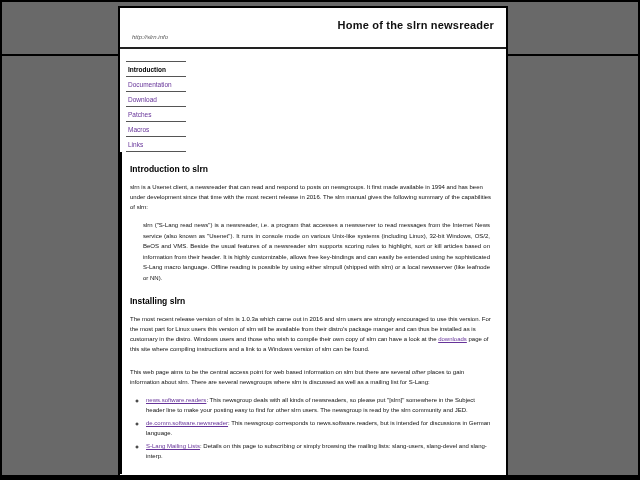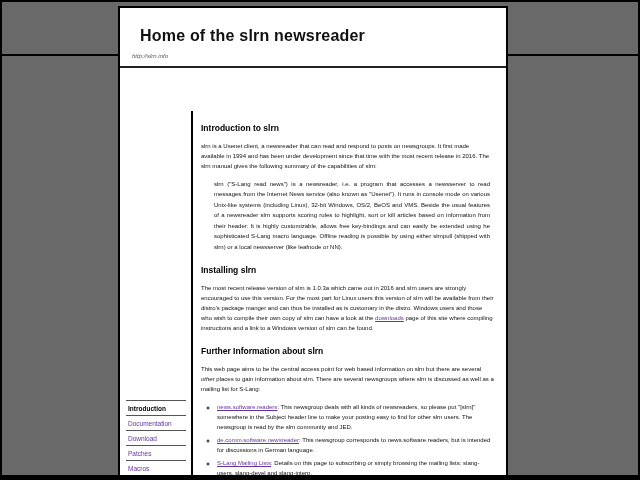--- a/index.html
+++ b/index.html
@@ -15,23 +15,23 @@
   
   .header-rule{
     position:absolute;left:0;right:0;top:52px;height:2px;background:#000;z-index:1;
   }
   .page{
     position:absolute;left:116px;top:4px;bottom:0;width:390px;
     background:#fff;border:2px solid #000;border-bottom:none;
     box-sizing:border-box;z-index:2;overflow:hidden;
   }
   .page-header{padding:11px 12px 7px 12px;border-bottom:2px solid #222;}
-  .page-title{margin:8px;font-size:16px;font-weight:bold;color:#111;letter-spacing:.2px;}
+  .page-title{margin:0;font-size:11px;font-weight:bold;color:#111;letter-spacing:.2px;text-align:right;}
   .page-subtitle{margin-top:3px;font-size:6px;font-style:italic;color:#555;}
-  .columns{display:flex;align-items:flex-end;height:423px;}
+  .columns{display:flex;align-items:flex-start;height:423px;flex-direction:column;}
   .sidebar{width:71px;box-sizing:border-box;padding:12px 3px 0 4px;flex:none;}
   .sidebar ul{list-style:none;margin:0 2px 0 2px;padding:0;border-top:1px solid #555;}
   .sidebar li{border-bottom:1px solid #555;}
   .sidebar a{
     display:block;padding:4px 2px 3px 2px;font-size:6.5px;
     color:#663399;text-decoration:none;
   }
   .sidebar a.active{color:#000;font-weight:bold;}
   .content{
     flex:1;border-left:2px solid #000;box-sizing:border-box;
@@ -97,21 +97,20 @@
           <p>slrn is a Usenet client, a newsreader that can read and respond to posts on newsgroups. It first made available in 1994 and has been under development since that time with the most recent release in 2016. The slrn manual gives the following summary of the capabilities of slrn:</p>
           <blockquote>slrn ("S-Lang read news") is a newsreader, i.e. a program that accesses a newsserver to read messages from the Internet News service (also known as "Usenet"). It runs in console mode on various Unix-like systems (including Linux), 32-bit Windows, OS/2, BeOS and VMS. Beside the usual features of a newsreader slrn supports scoring rules to highlight, sort or kill articles based on information from their header. It is highly customizable, allows free key-bindings and can easily be extended using he sophisticated S-Lang macro language. Offline reading is possible by using either slrnpull (shipped with slrn) or a local newsserver (like leafnode or NN).</blockquote>
         </section>
 
         <section>
           <h2>Installing slrn</h2>
           <p><span>The most recent release version of slrn is 1.0.3a which came out in 2016 and slrn users are strongly encouraged to use this version. For the most part for Linux users this version of slrn will be available from their distro's package manger and can thus be installed as is customary in the distro. Windows users and those who wish to compile their own copy of slrn can have a look at the </span><a href="#" class="textlink">downloads</a><span> page of this site where compiling instructions and a link to a Windows version of slrn can be found.</span></p>
         </section>
 
         <section>
-          <h2>Further Information about slrn</h2>
           <p><span>This web page aims to be the central access point for web based information on slrn but there are several </span><em>other</em><span> places to gain information about slrn. There are several newsgroups where slrn is discussed as well as a mailing list for S-Lang:</span></p>
           <ul>
             <li><a href="#" class="textlink">news.software.readers</a><span>: This newsgroup deals with all kinds of newsreaders, so please put "[slrn]" somewhere in the Subject header line to make your posting easy to find for other slrn users. The newsgroup is read by the slrn community and JED.</span></li>
             <li><a href="#" class="textlink">de.comm.software.newsreader</a><span>: This newsgroup corresponds to news.software.readers, but is intended for discussions in German language.</span></li>
             <li><a href="#" class="textlink">S-Lang Mailing Lists</a><span>: Details on this page to subscribing or simply browsing the mailing lists: slang-users, slang-devel and slang-interp.</span></li>
           </ul>
         </section>
 
 
       </main>

